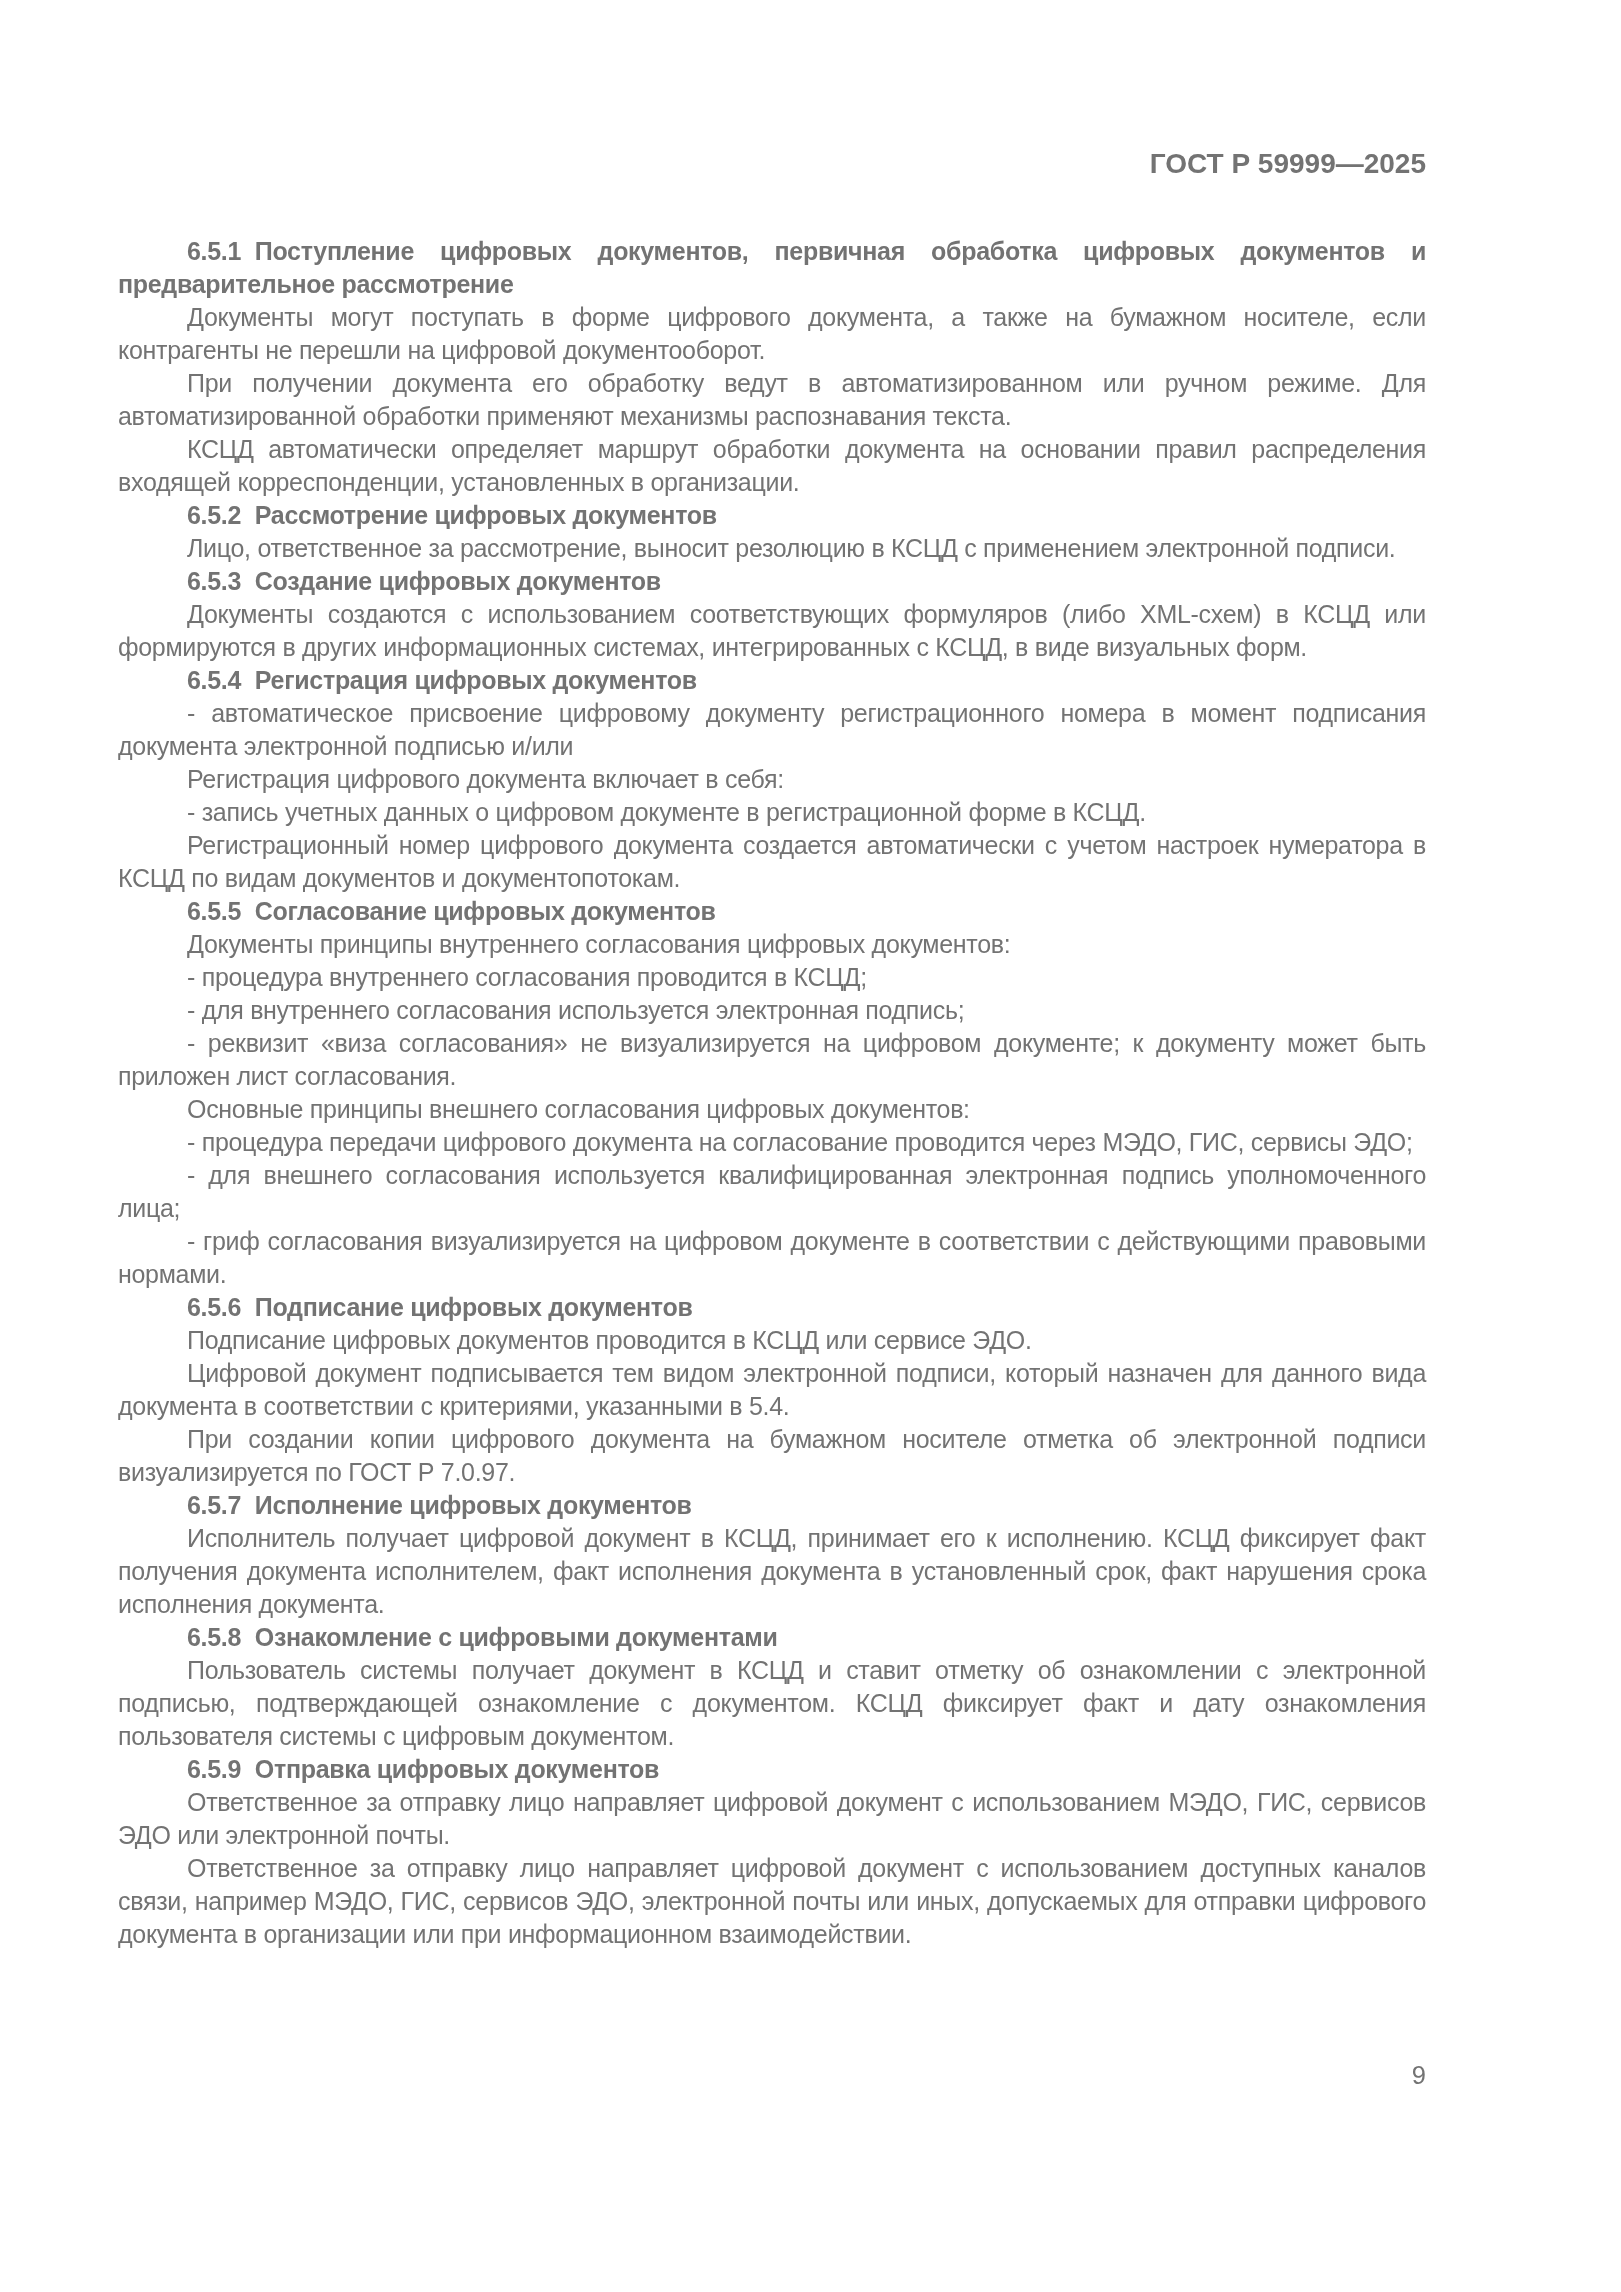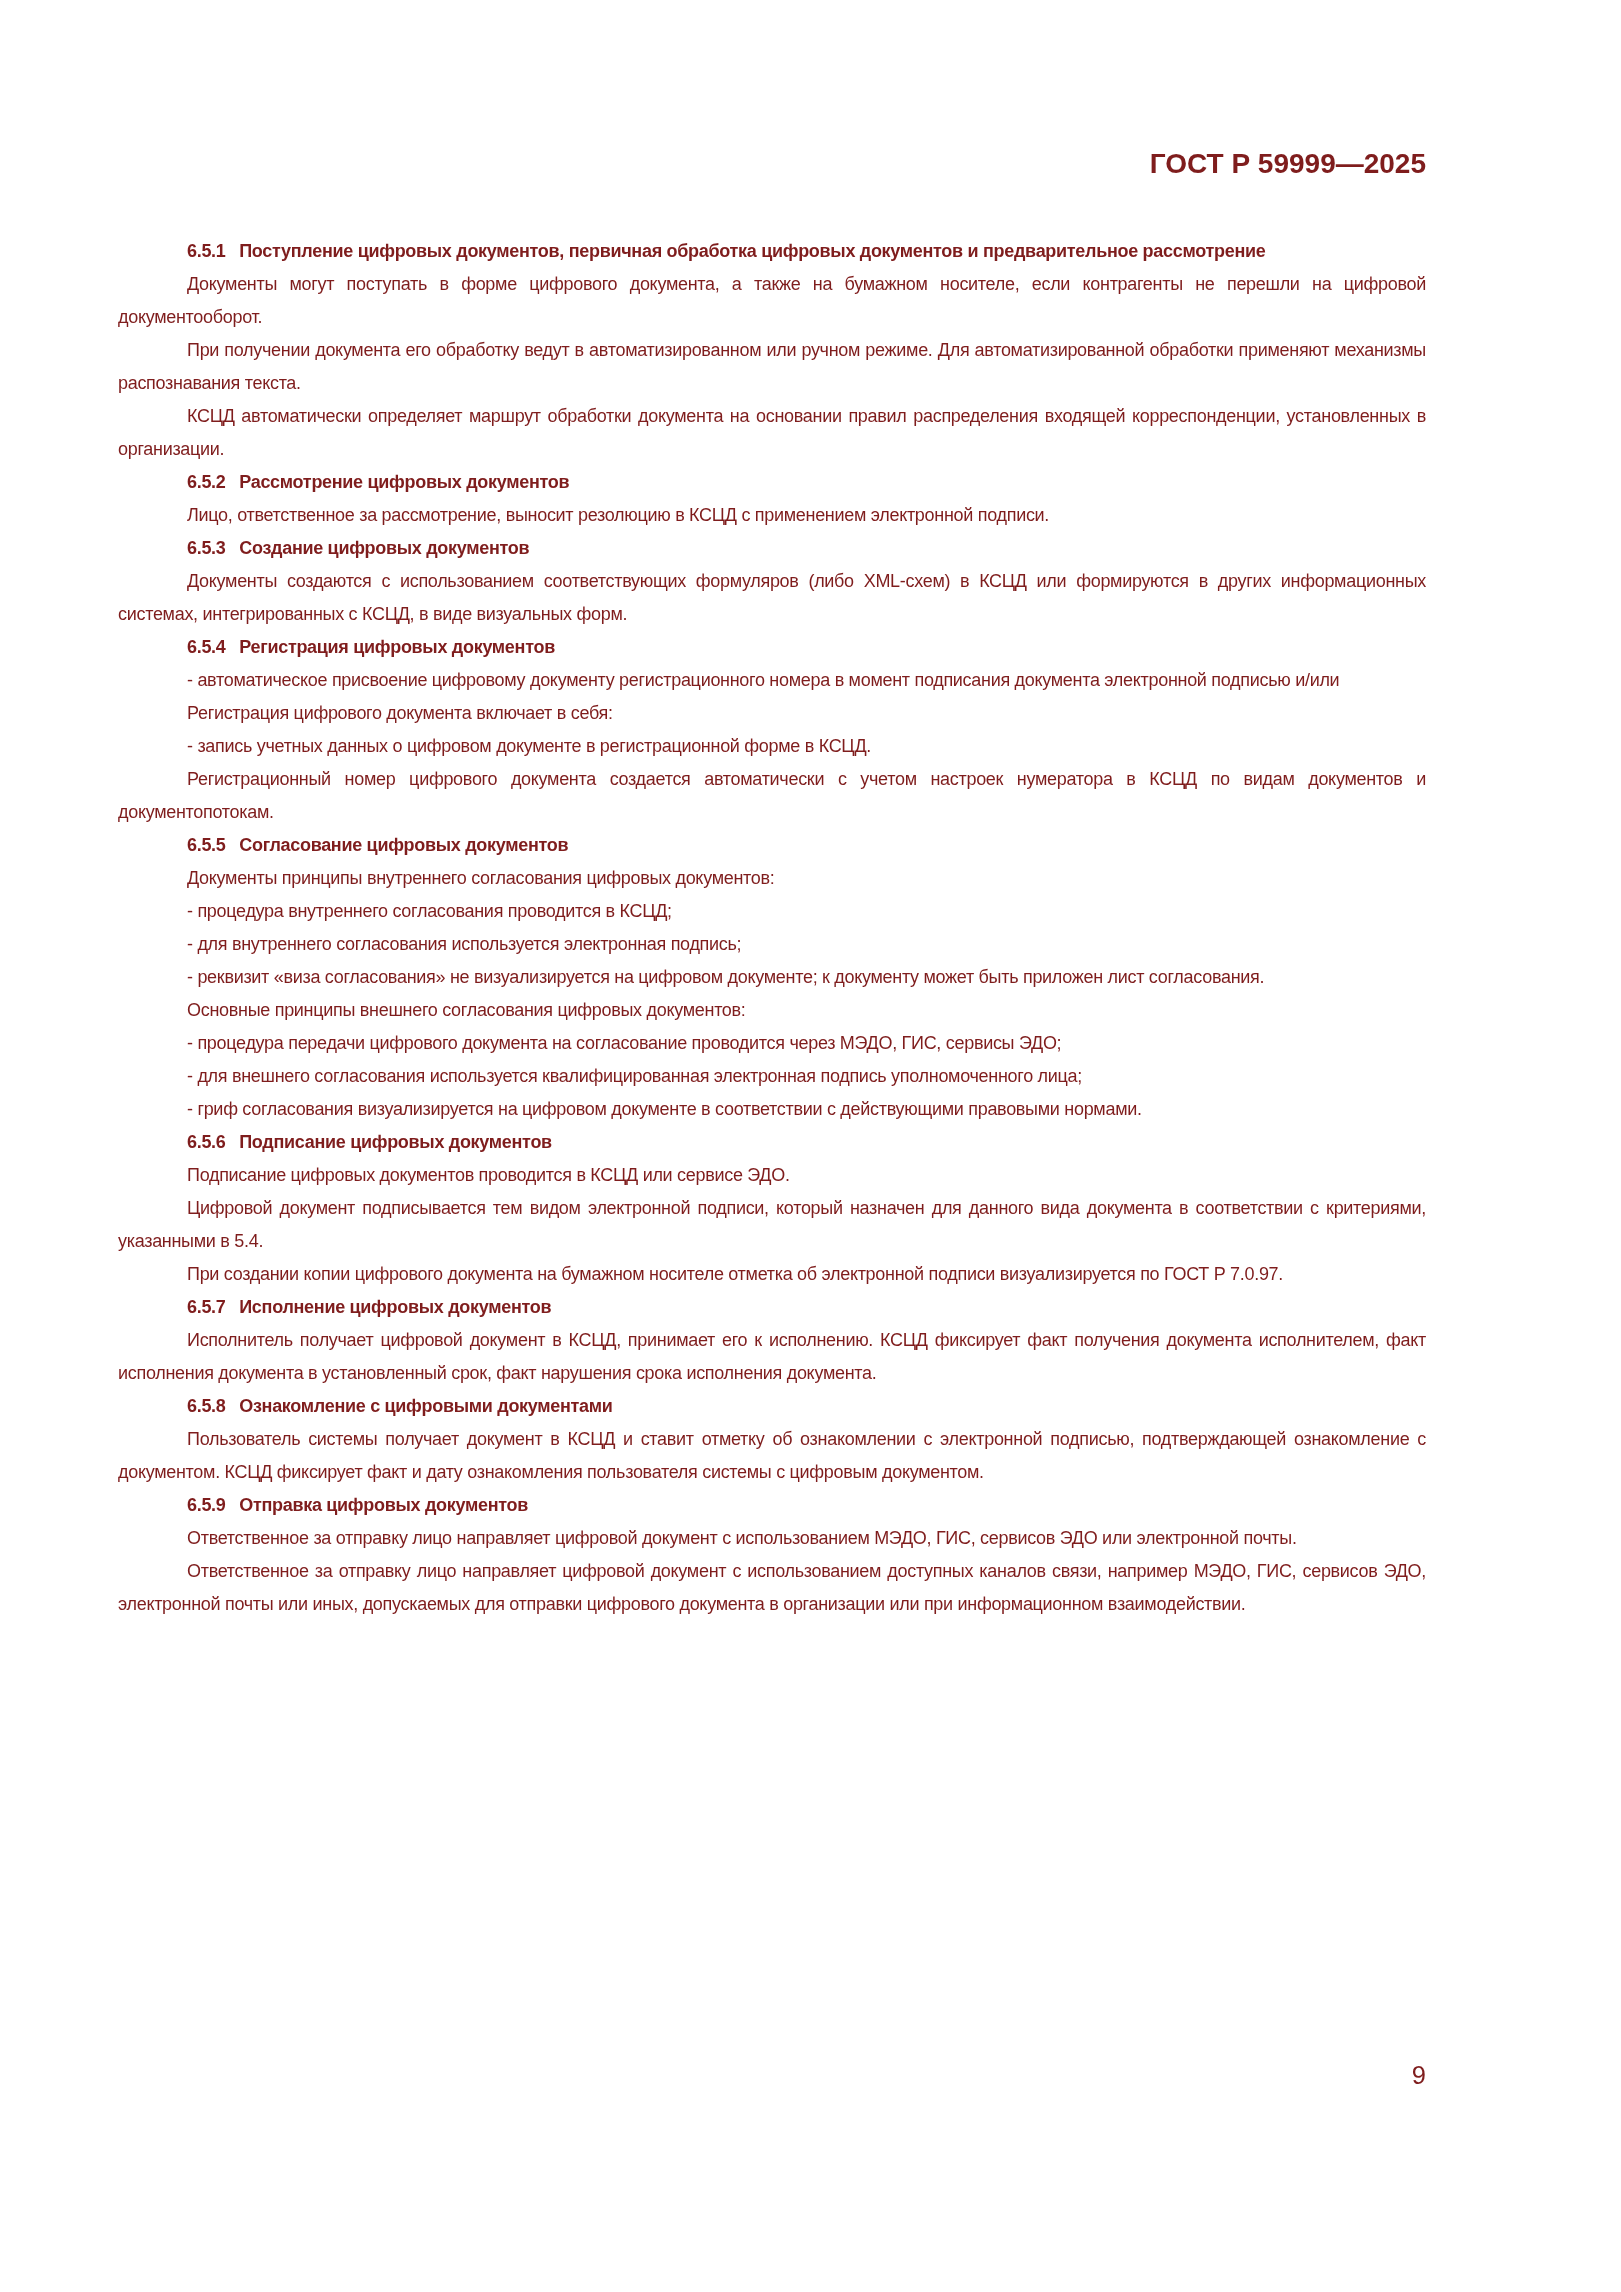--- a/index.html
+++ b/index.html
@@ -7,39 +7,39 @@
     padding: 0;
     background: #ffffff;
   }
   .page {
     position: relative;
     width: 1621px;
     height: 2293px;
     background: #ffffff;
     overflow: hidden;
     font-family: "Liberation Sans", "DejaVu Sans", sans-serif;
-    color: #7f1d1d;
+    color: #737373;
   }
   .running-header {
     position: absolute;
     top: 147px;
     left: 118px;
     width: 1308px;
     text-align: right;
     font-weight: 700;
     font-size: 28px;
     line-height: 33px;
     white-space: nowrap;
   }
   .content {
     position: absolute;
     left: 118px;
     top: 235px;
     width: 1308px;
-    font-size: 18px;
+    font-size: 25px;
     line-height: 33px;
     letter-spacing: -0.3px;
     text-align: justify;
   }
   .block {
     margin: 0;
     text-indent: 69px;
   }
   .heading {
     font-weight: 700;

